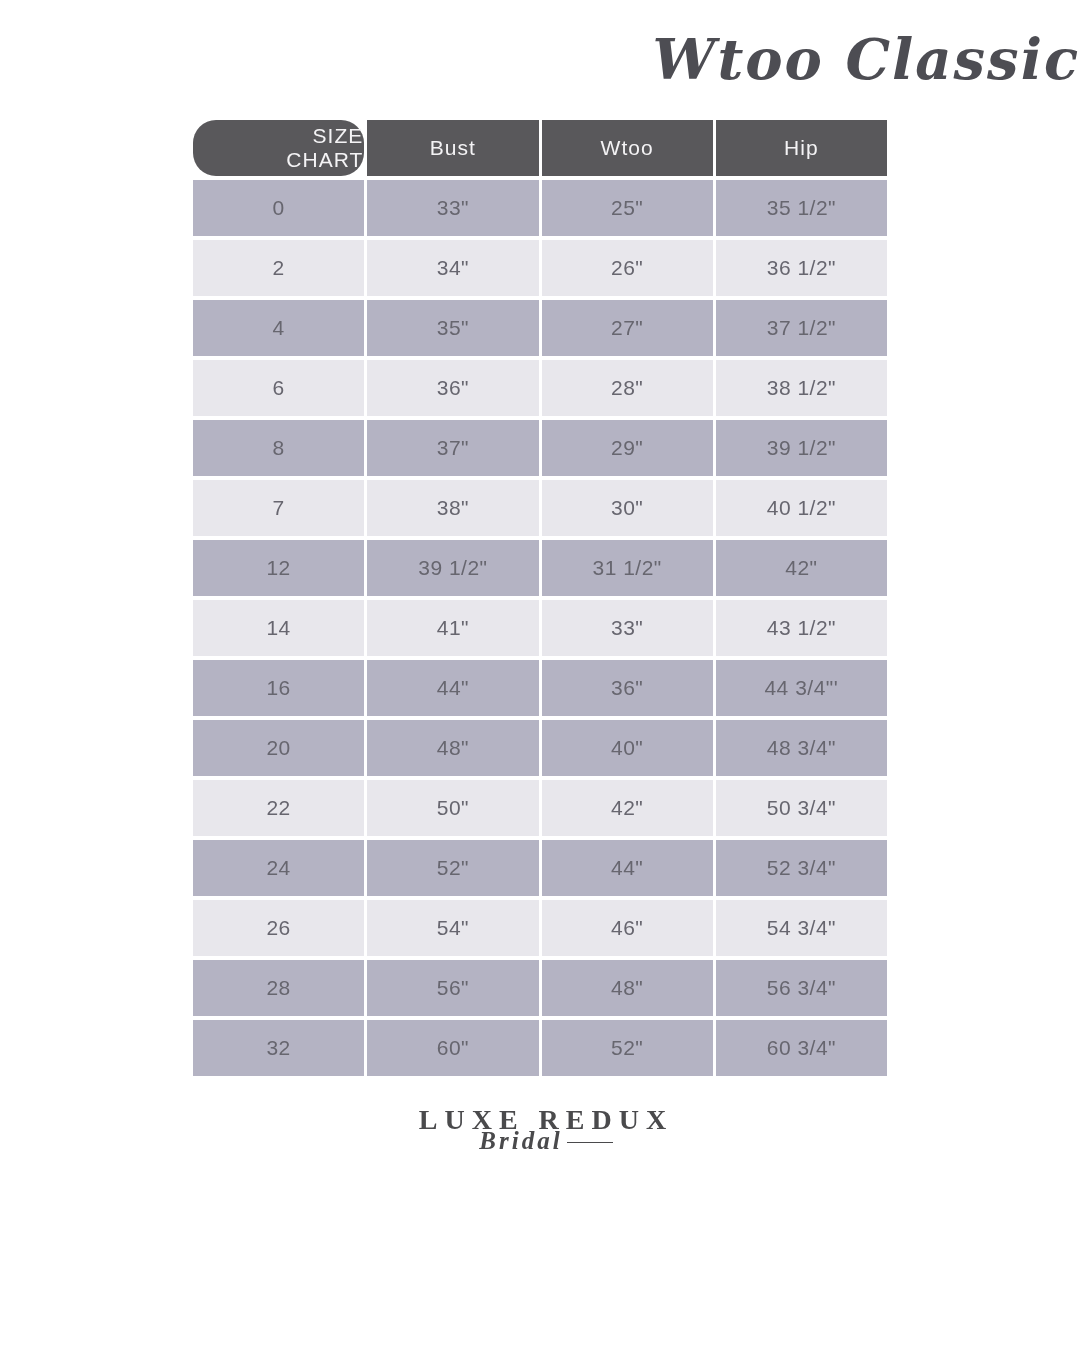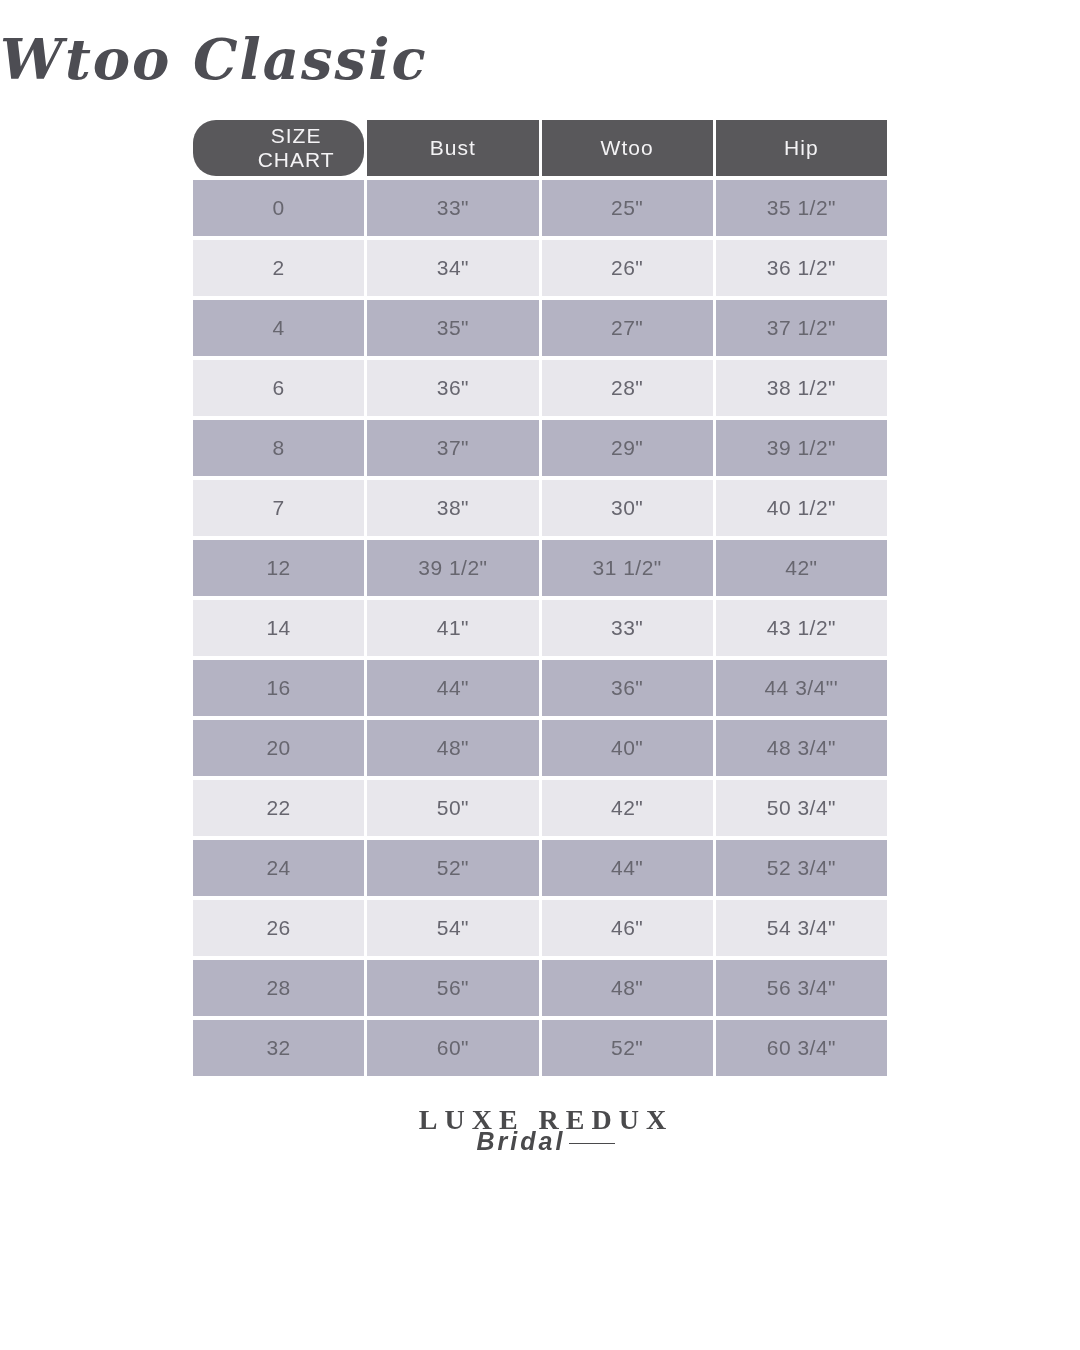--- a/index.html
+++ b/index.html
@@ -9,21 +9,21 @@
     font-family: "Liberation Sans", sans-serif;
   }
   .page {
     width: 1080px;
     height: 1350px;
     background: #ffffff;
     position: relative;
     overflow: hidden;
   }
   .title {
-    text-align: left;
+    text-align: right;
     padding-top: 26px;
     height: 112px;
     box-sizing: border-box;
     font-family: "DejaVu Serif", serif;
     font-style: italic;
     font-weight: 600;
     font-size: 56px;
     letter-spacing: 2px;
     color: #4d4d53;
   }
@@ -38,21 +38,21 @@
     background: #59585b;
     color: #f4f3f5;
     height: 54px;
     font-size: 21px;
     font-weight: 400;
     letter-spacing: 1px;
     text-align: center;
     vertical-align: middle;
   }
   table.size-chart th.first {
-    text-align: center;
+    text-align: right;
     padding-left: 36px;
     border-radius: 23px;
   }
   table.size-chart td {
     height: 54px;
     text-align: center;
     vertical-align: middle;
     font-size: 21px;
     letter-spacing: 0.5px;
     color: #67666f;
@@ -66,21 +66,21 @@
     padding-left: 12px;
   }
   .brand-main {
     font-family: "Liberation Serif", serif;
     font-weight: 700;
     font-size: 28px;
     letter-spacing: 7px;
     color: #4a4a4c;
   }
   .brand-sub {
-    font-family: Liberation Sans, sans-serif;
+    font-family: Liberation Serif, serif;
     font-style: italic;
     font-weight: 600;
     font-size: 25px;
     letter-spacing: 3px;
     color: #4a4a4c;
     margin-top: -9px;
     position: relative;
   }
   .brand-sub .swash {
     display: inline-block;

